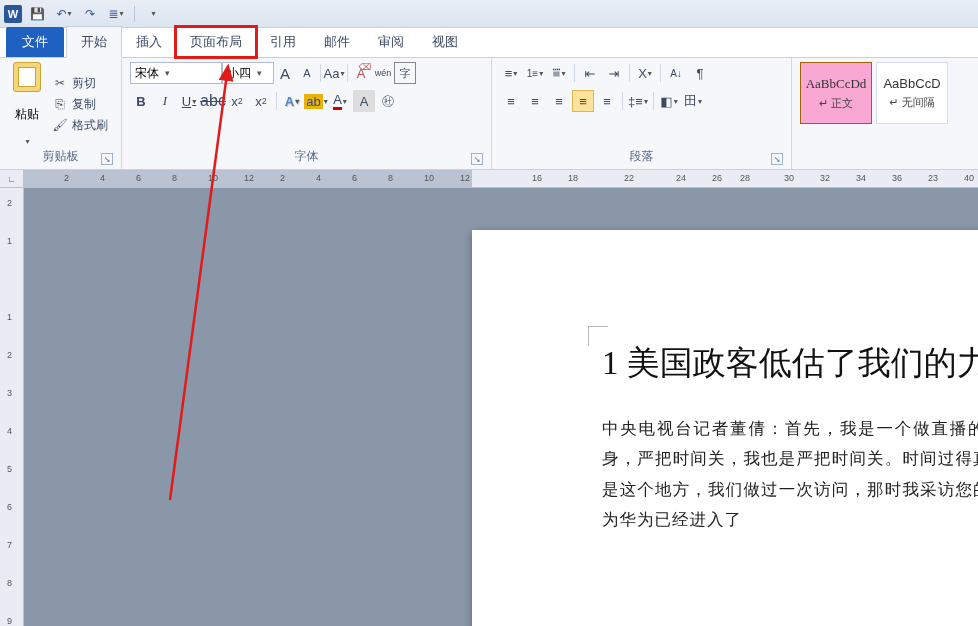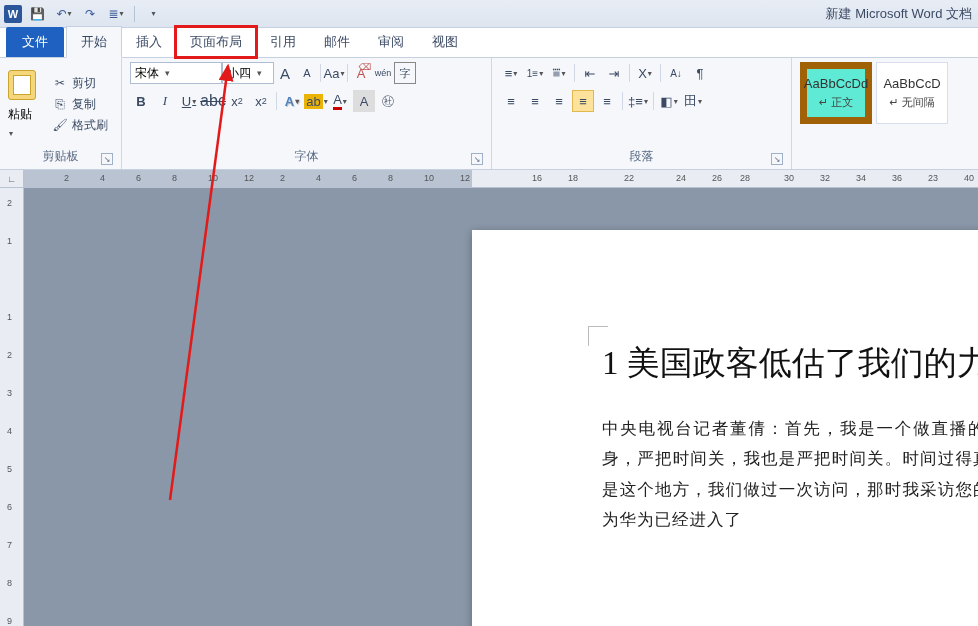--- a/index.html
+++ b/index.html
@@ -21,21 +21,21 @@
 .tab.highlighted { outline: 3px solid #e21a1a; outline-offset: -1px; }
 
 
 .ribbon { height: 112px; background: #f5f7fb; border-bottom: 1px solid #c5d0e0; display: flex; }
 .group { border-right: 1px solid #d0d8e6; padding: 4px 8px 2px; display: flex; flex-direction: column; justify-content: space-between; }
 .group-label { text-align: center; font-size: 12px; color: #5a6b85; padding: 2px 0; position: relative; }
 .group-label .launcher { position: absolute; right: 0; bottom: 2px; width: 12px; height: 12px; border: 1px solid #a0b0c8; font-size: 8px; display: flex; align-items: center; justify-content: center; color: #5a6b85; cursor: pointer; }
 
 
 .clipboard-body { display: flex; gap: 6px; flex: 1; }
-.paste-big { width: 38px; display: flex; flex-direction: column; align-items: flex-start; justify-content: center; gap: 6px; cursor: pointer; }
+.paste-big { width: 38px; display: flex; flex-direction: column; align-items: center; justify-content: center; gap: 14px; cursor: pointer; }
 .paste-big .icon { width: 28px; height: 30px; background: #f6d67a; border: 1px solid #c9a42f; border-radius: 3px; position: relative; }
 .paste-big .icon::after { content: ""; position: absolute; top: 4px; left: 4px; right: 4px; bottom: 4px; background: #fff; border: 1px solid #c9a42f; }
 .cb-small { display: flex; flex-direction: column; gap: 4px; justify-content: center; }
 .cb-item { display: flex; align-items: center; gap: 4px; color: #3b4a63; cursor: pointer; font-size: 12px; white-space: nowrap; }
 .cb-item .ic { width: 16px; height: 14px; display: inline-flex; align-items: center; justify-content: center; font-size: 12px; }
 
 
 .font-body { display: flex; flex-direction: column; gap: 6px; flex: 1; }
 .font-row1 { display: flex; align-items: center; gap: 0; }
 .combo { height: 22px; border: 1px solid #aebdd2; background: #fff; display: flex; align-items: center; padding: 0 4px; font-size: 12px; cursor: pointer; }
@@ -47,21 +47,21 @@
 .font-row2 { display: flex; align-items: center; gap: 2px; flex-wrap: nowrap; }
 .sep-v { width: 1px; height: 18px; background: #d0d8e6; margin: 0 2px; }
 
 
 .para-body { display: flex; flex-direction: column; gap: 6px; flex: 1; }
 .para-row { display: flex; align-items: center; gap: 2px; }
 
 
 .styles-body { display: flex; gap: 4px; flex: 1; align-items: flex-start; }
 .style-box { width: 72px; height: 62px; border: 1px solid #d7ddea; background: #fff; display: flex; flex-direction: column; align-items: center; justify-content: center; gap: 4px; cursor: pointer; }
-.style-box.selected { border: 7px solid #a16207; background: #5eead4; }
+.style-box.selected { border: 1px solid #a16207; background: #f9a8d4; font-family: Liberation Serif, serif; }
 .style-preview { font-size: 13px; color: #333; }
 .style-name { font-size: 11px; color: #444; }
 
 
 .doc-area { position: absolute; top: 170px; left: 0; right: 0; bottom: 0; background: #8a97a8; }
 .ruler-h { position: absolute; top: 0; left: 24px; right: 0; height: 18px; background: #e9edf3; border-bottom: 1px solid #b8c2d2; font-size: 9px; color: #666; overflow: hidden; }
 .ruler-h .dark { position: absolute; top: 0; left: 0; width: 448px; height: 18px; background: #b9c3d2; }
 .ruler-h .ticks { position: absolute; top: 0; left: 0; right: 0; height: 18px; }
 .ruler-h .tick { position: absolute; top: 3px; font-size: 9px; color: #555; }
 .ruler-corner { position: absolute; top: 0; left: 0; width: 24px; height: 18px; background: #e9edf3; border-right: 1px solid #b8c2d2; border-bottom: 1px solid #b8c2d2; display:flex; align-items:center; justify-content:center; font-size:9px; color:#666; }
@@ -92,21 +92,20 @@
     <div class="qat-btn">↷</div>
     <div class="qat-btn">
         <span>≣</span>
         <span class="dd-tri">▾</span>
       </div>
     <div class="qat-sep"></div>
     <div class="qat-btn">
         <span class="dd-tri">▾</span>
       </div>
   </div>
-  <div class="doc-title">新建 Microsoft Word 文档</div>
 </div>
 
 <div class="tabs">
   <div class="tab file">文件</div>
   <div class="tab active">开始</div>
   <div class="tab">插入</div>
   <div class="tab highlighted">页面布局</div>
   <div class="tab">引用</div>
   <div class="tab">邮件</div>
   <div class="tab">审阅</div>

